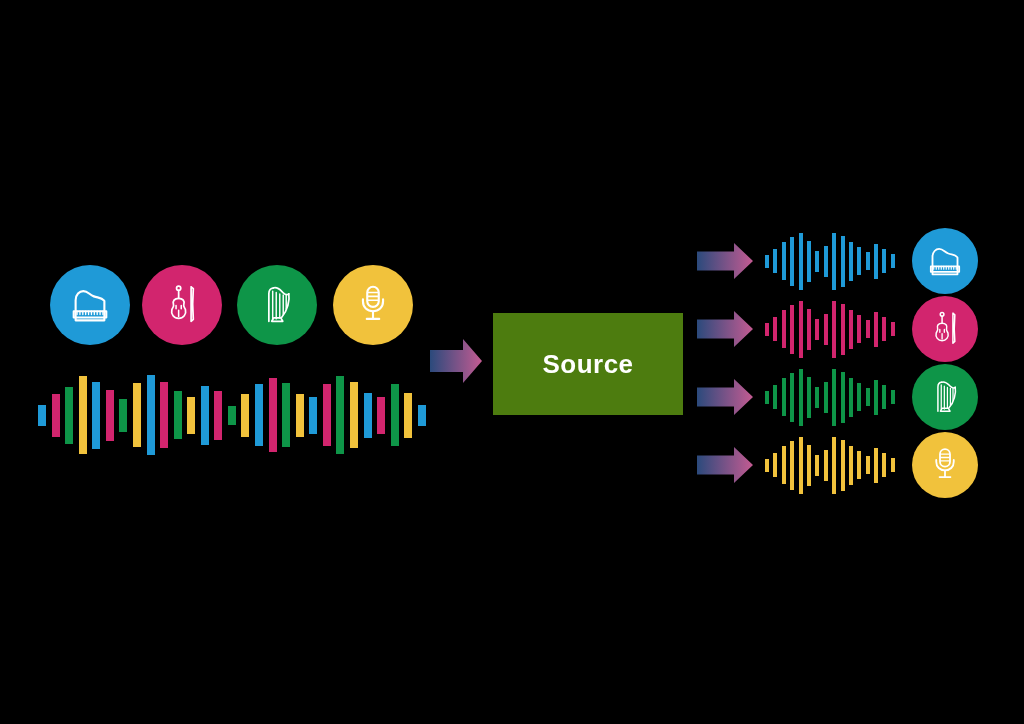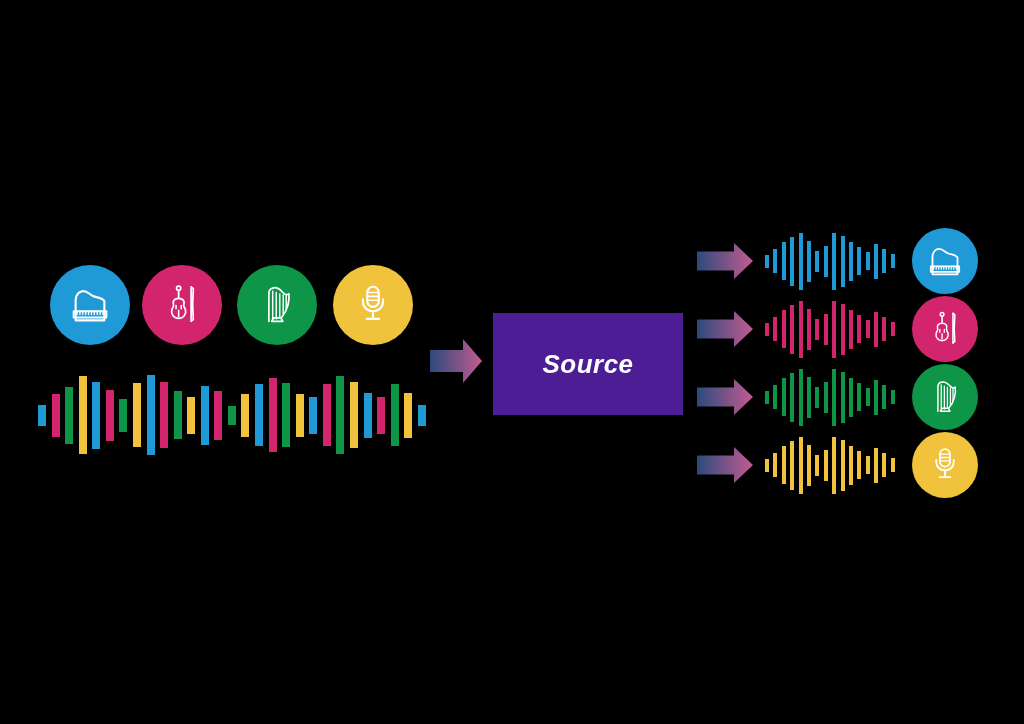--- a/index.html
+++ b/index.html
@@ -93,21 +93,21 @@
         <defs>
           <linearGradient id="gradMain" x1="0" y1="0" x2="1" y2="0">
             <stop offset="0" stop-color="#2B4A7C"></stop>
             <stop offset="1" stop-color="#C45B92"></stop>
           </linearGradient>
         </defs>
         <polygon fill="url(#gradMain)" points="0,11 33,11 33,0 52,22 33,44 33,33 0,33"></polygon>
       </svg>
     </div>
 
-  <div class="process-box" id="process-box" style="background: #4c1d95; font-style: italic;">
+  <div class="process-box" id="process-box" style="background: #4d7c0f;">
     <span>Source</span>
   </div>
 
   <div id="output-rows" class="abs">
       <div>
         <div class="abs" style="left: 697px; top: 243px;">
           <svg width="56" height="36">
             <defs>
               <linearGradient id="grad0" x1="0" y1="0" x2="1" y2="0">
                 <stop offset="0" stop-color="#2B4A7C"></stop>

